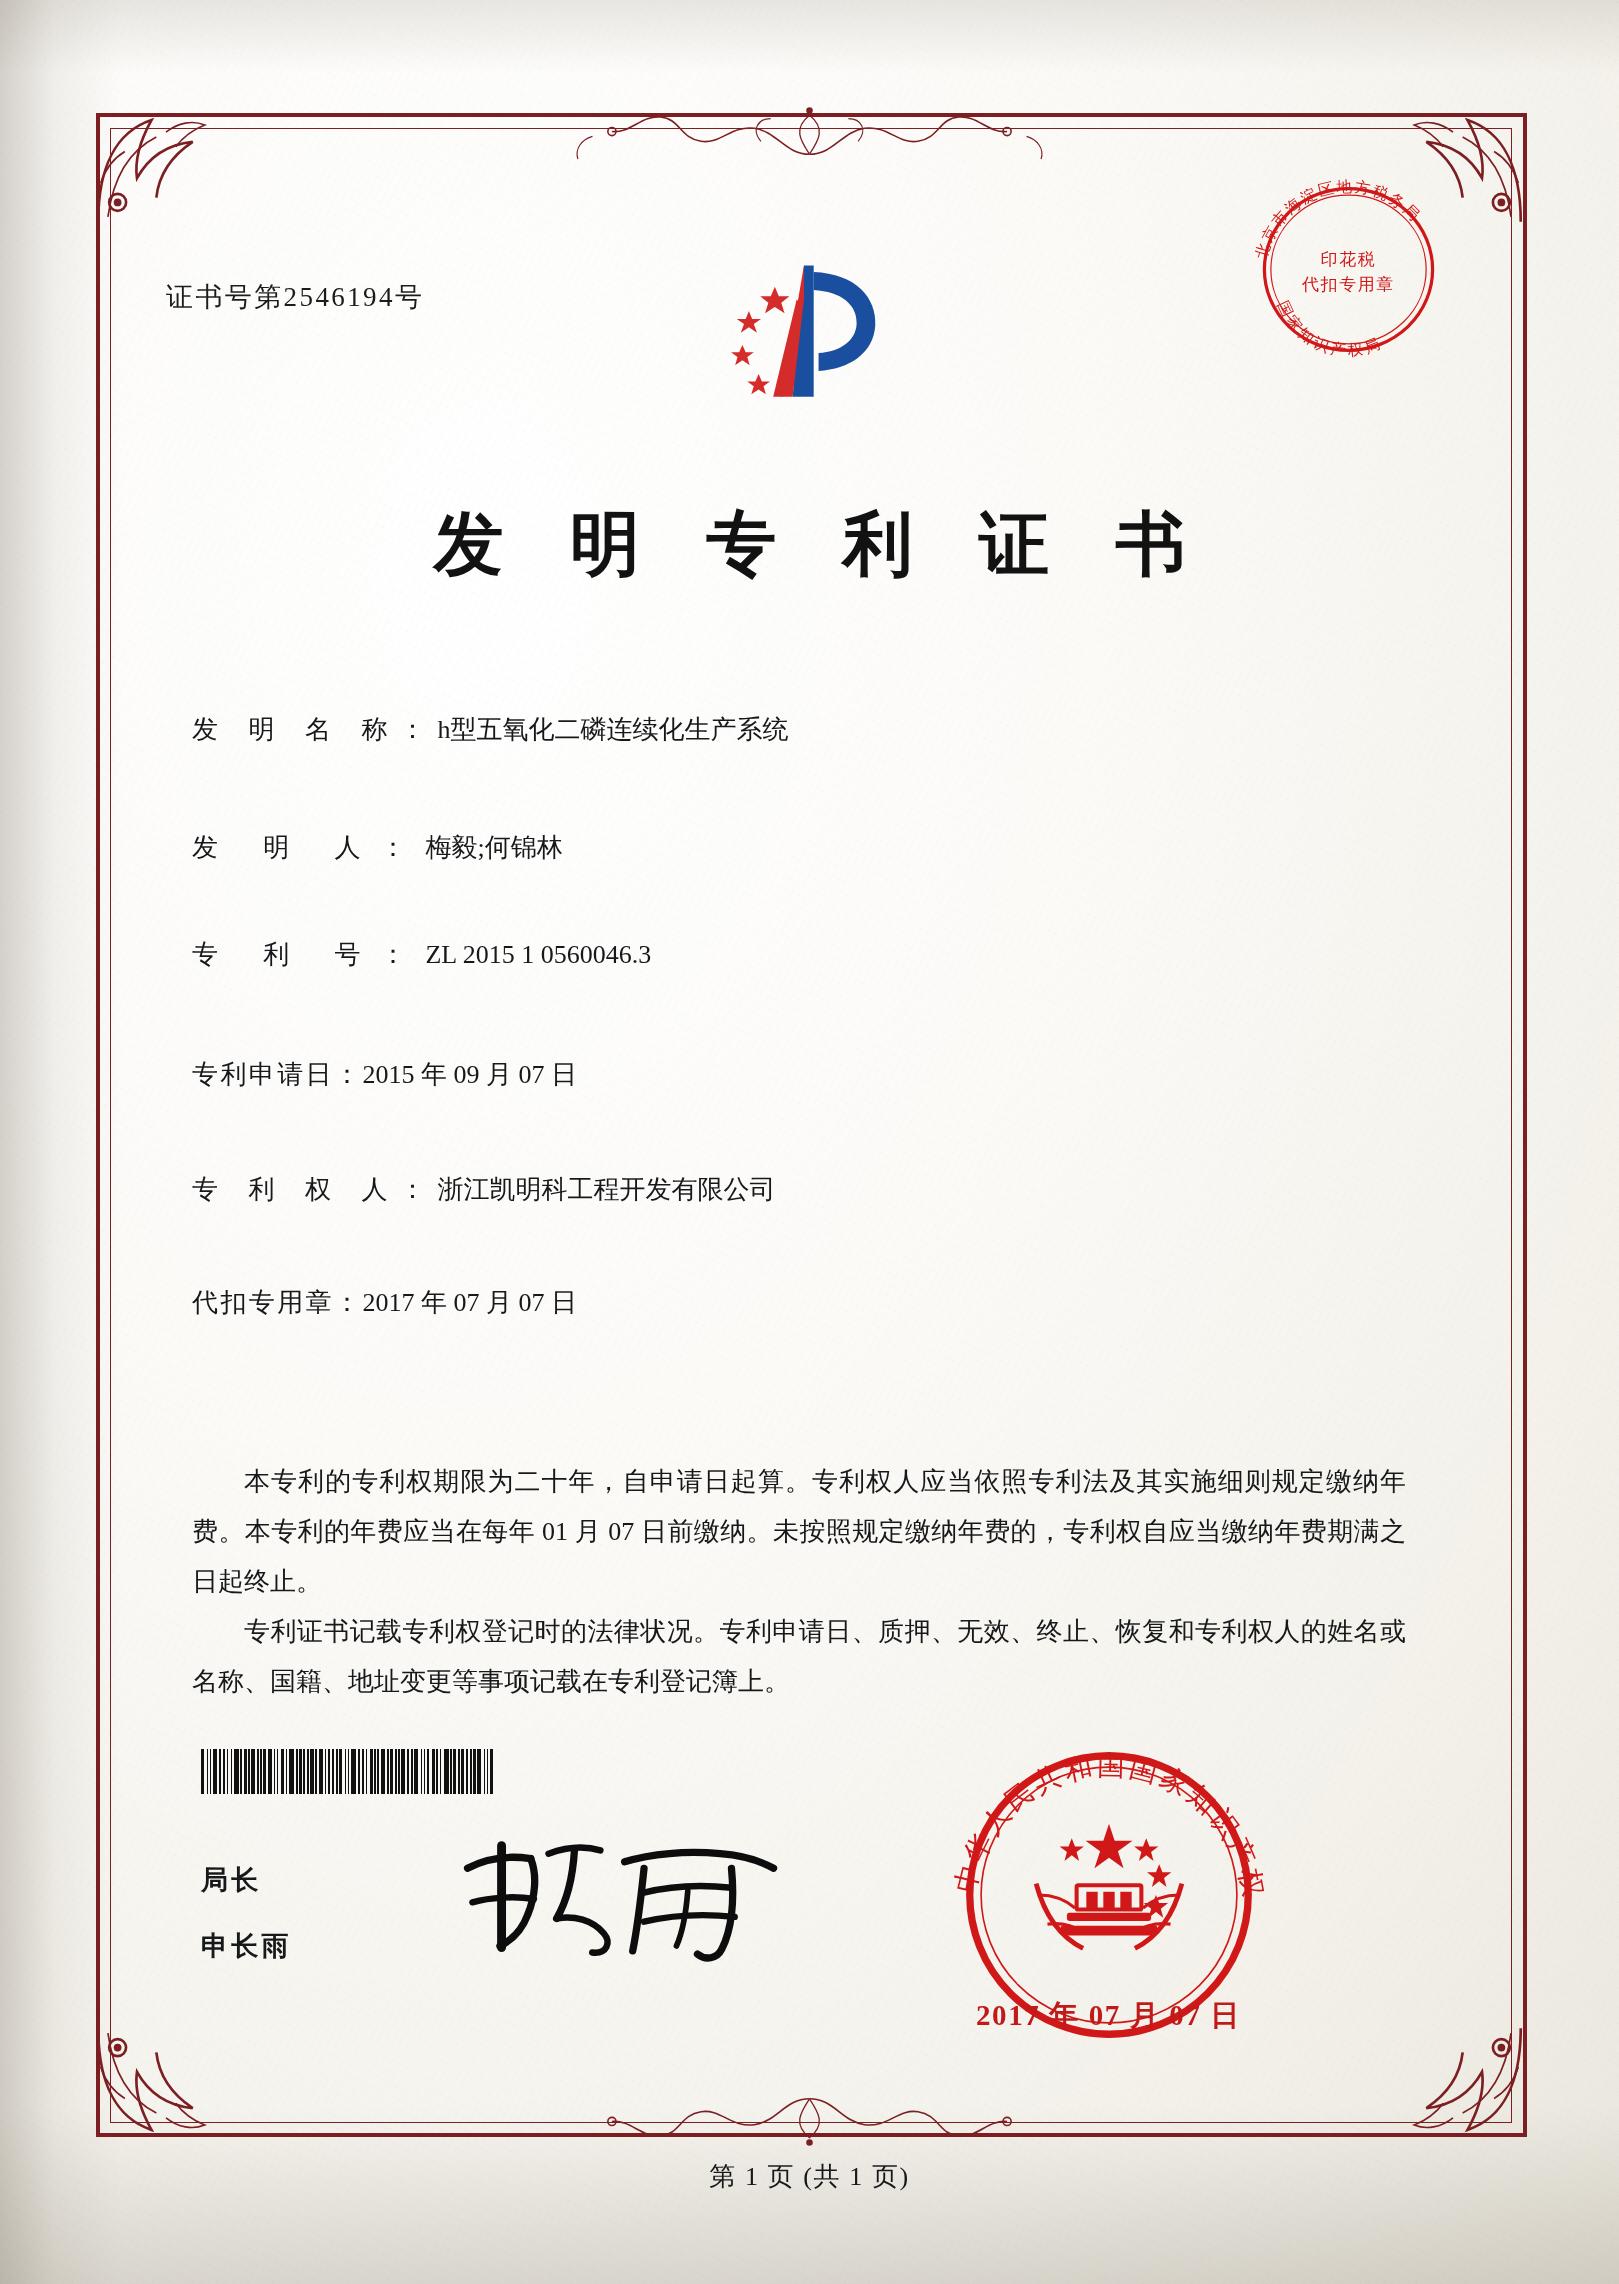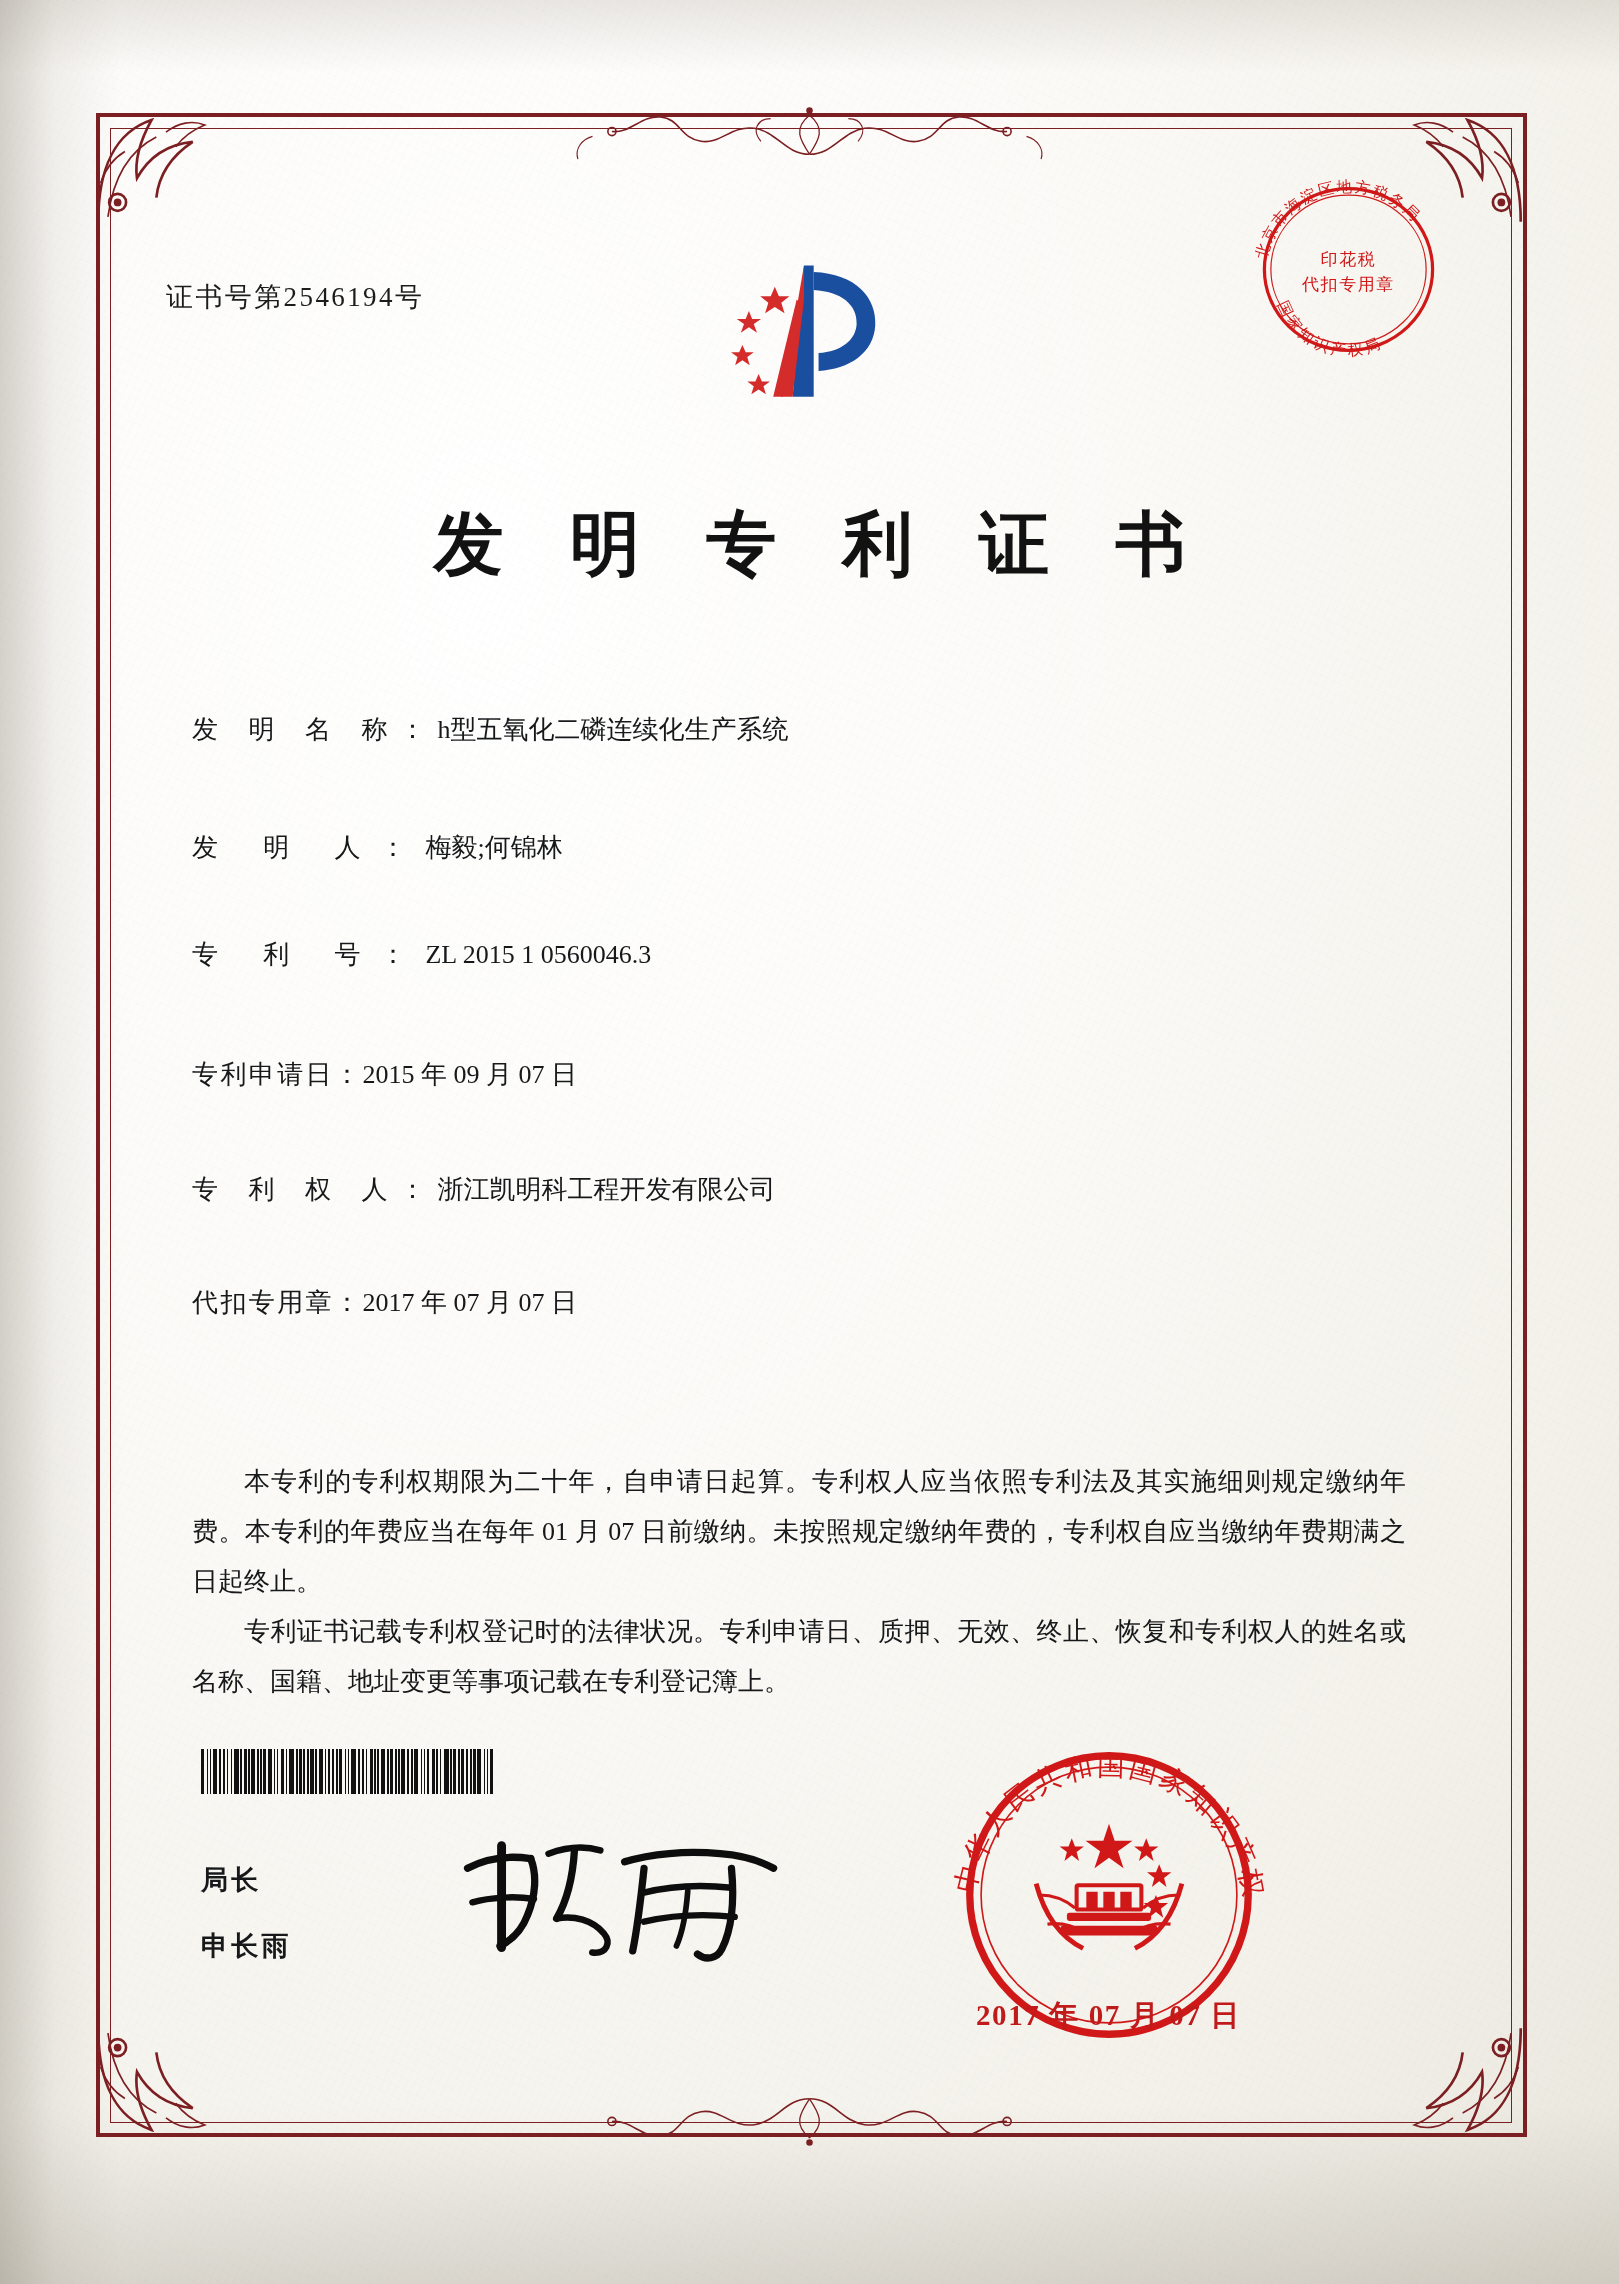--- a/index.html
+++ b/index.html
@@ -573,14 +573,15 @@
         <path d="M124 210 C140 210 156 216 168 226" stroke="#d01818" stroke-width="4" fill="none"></path>
         <path d="M296 210 C280 210 264 216 252 226" stroke="#d01818" stroke-width="4" fill="none"></path>
         <path d="M134 246 C150 244 166 248 178 256" stroke="#d01818" stroke-width="4" fill="none"></path>
         <path d="M286 246 C270 244 254 248 242 256" stroke="#d01818" stroke-width="4" fill="none"></path>
       </g>
       <polygon points="210,272 217,293 239,293 221,306 228,327 210,314 192,327 199,306 181,293 203,293" fill="#d01818" opacity="0.0"></polygon>
     </svg>
   </div>
   <div class="seal-date">2017 年 07 月 07 日</div>
 
+  <div class="footer">第 1 页 (共 1 页)</div>
 </div>
 
 
 </body></html>

